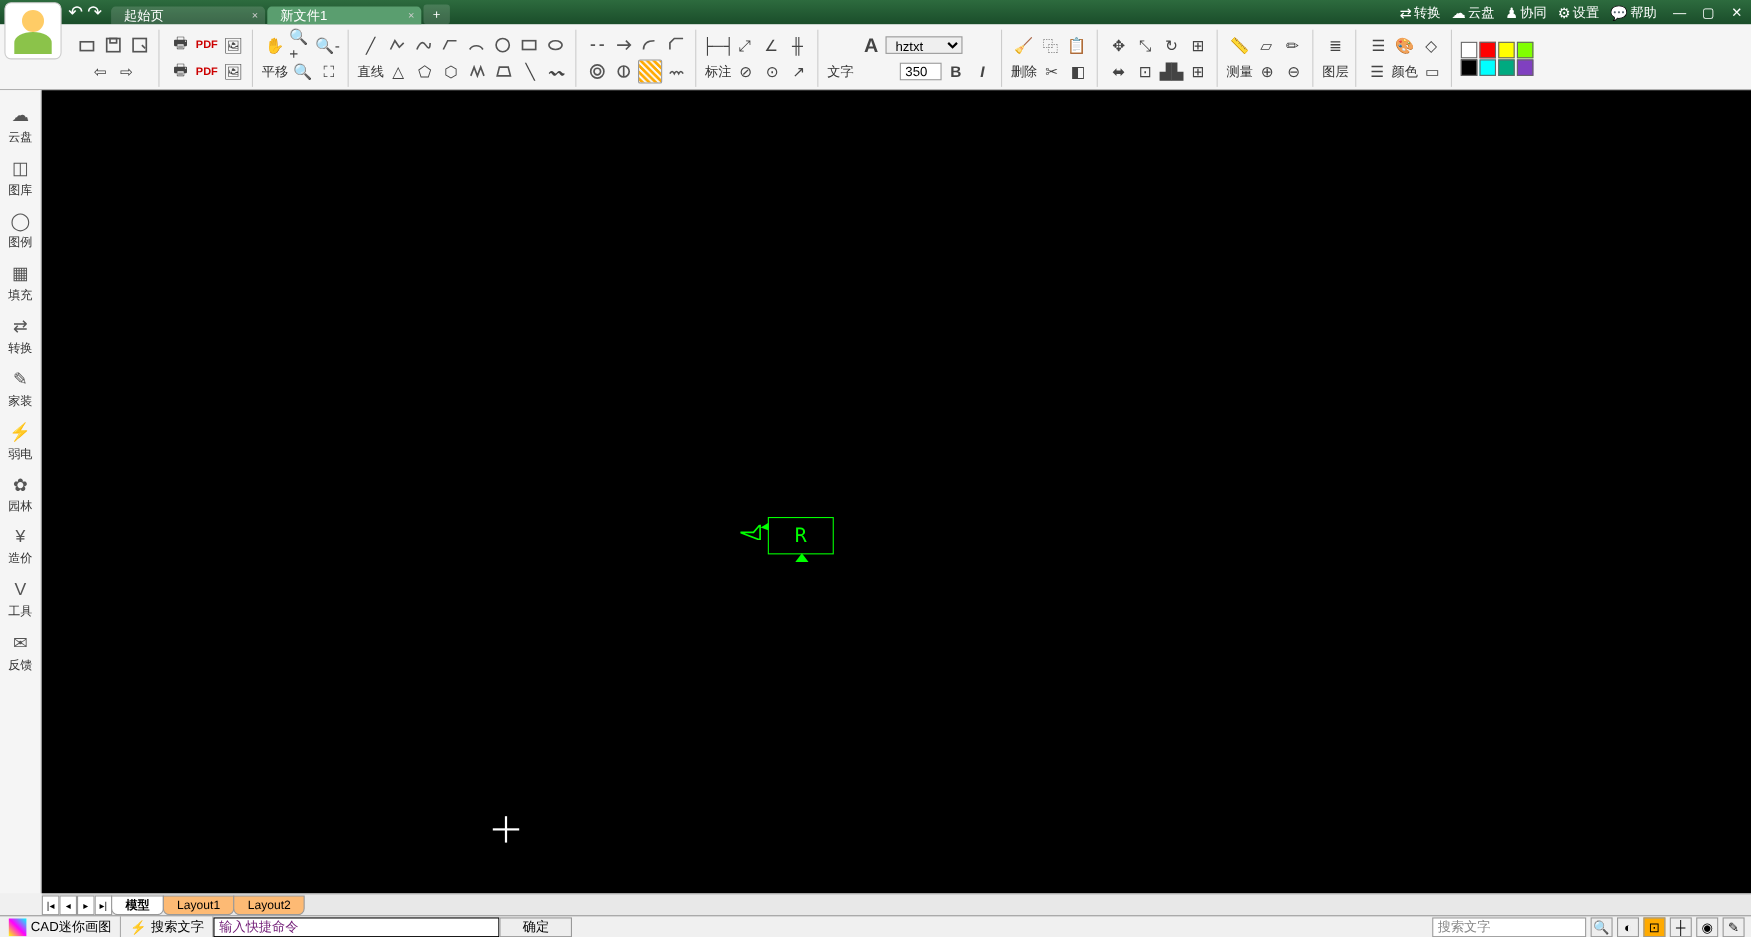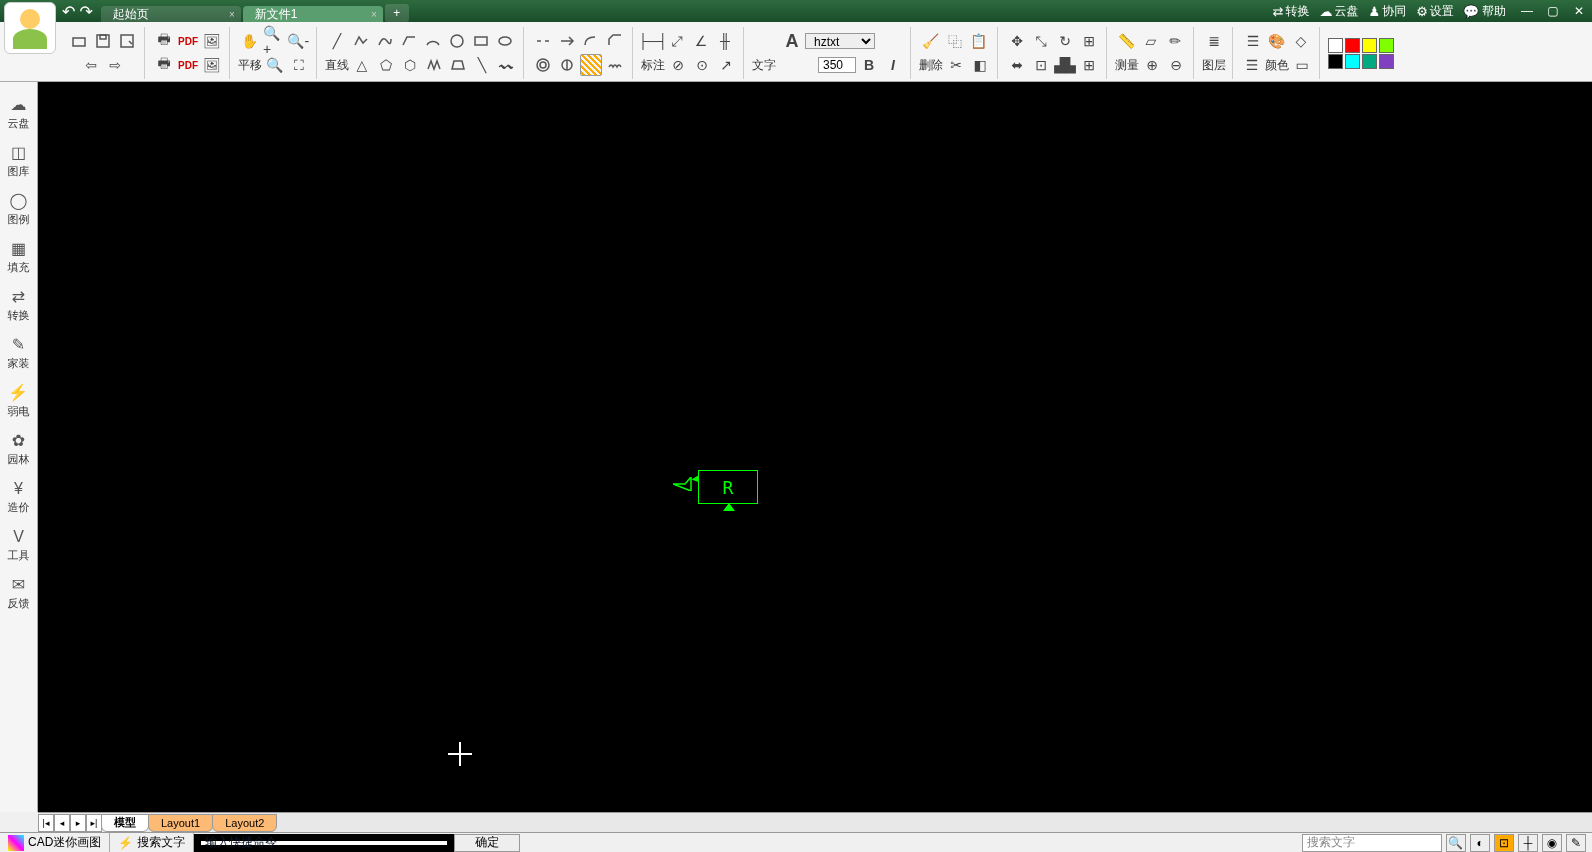--- a/index.html
+++ b/index.html
@@ -54,21 +54,21 @@
 .layout-tabs { position: absolute; left: 38px; bottom: 20px; right: 0; height: 20px; background: #e8e8e8; display: flex; align-items: center; border-top: 1px solid #999; }
 .lt-nav { display: flex; }
 .lt-nav div { width: 16px; height: 18px; border: 1px solid #999; display: flex; align-items: center; justify-content: center; font-size: 9px; cursor: pointer; background:#fff;}
 .lt-tab { height: 18px; padding: 0 12px; border: 1px solid #999; background: #fdba74; cursor: pointer; display: flex; align-items: center; font-size:11px; border-radius:0 0 6px 6px; margin-left:-1px;}
 .lt-tab.active { background: #fff; font-weight: bold; }
 
 
 .statusbar { position: absolute; left: 0; bottom: 0; right: 0; height: 20px; background: #f0f0f0; border-top: 1px solid #999; display: flex; align-items: center; font-size: 12px; }
 .sb-seg { height: 20px; border-right: 1px solid #aaa; padding: 0 8px; display: flex; align-items: center; gap: 4px; }
 .sb-logo { width: 16px; height: 16px; background: linear-gradient(45deg,#ff0,#f0f,#0ff); }
-.sb-input { flex: 0 0 260px; height: 18px; border: 7px solid #000000; padding: 0 4px; color: #0f172a; background:#fff; display:flex; align-items:center;}
+.sb-input { flex: 0 0 260px; height: 18px; border: 1px solid #000000; padding: 0 4px; color: #701a75; background:#fff; display:flex; align-items:center;}
 .sb-btn { height: 18px; padding: 0 20px; border: 1px solid #999; background: #eee; cursor: pointer; display:flex; align-items:center;}
 .sb-right { margin-left: auto; display: flex; align-items: flex-start; gap: 4px; padding-right: 6px; }
 .sb-search { width: 140px; height: 18px; border: 1px solid #999; padding: 0 4px; color:#888; background:#fff; display:flex; align-items:center;}
 .sb-iconbtn { width: 20px; height: 18px; border: 1px solid #999; background: #eee; display: flex; align-items: center; justify-content: center; cursor: pointer; font-size:12px;}
 
 svg.ico{width:16px;height:16px;stroke:#555;stroke-width:1.5;fill:none;}
 </style>
 </head>
 <body>
 

